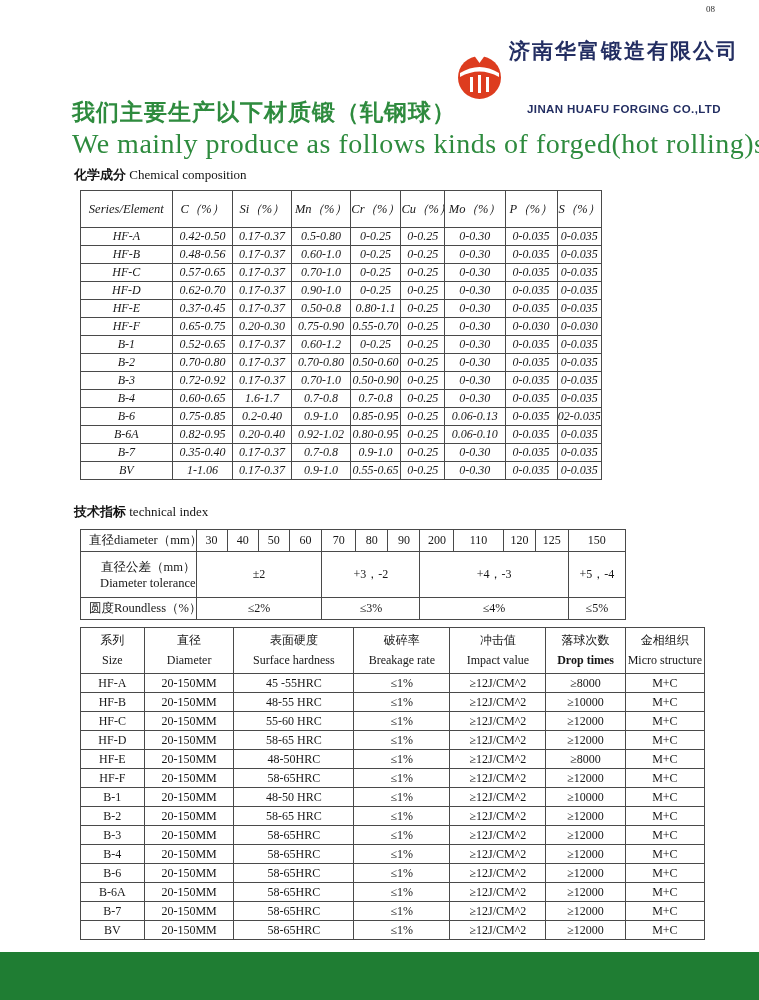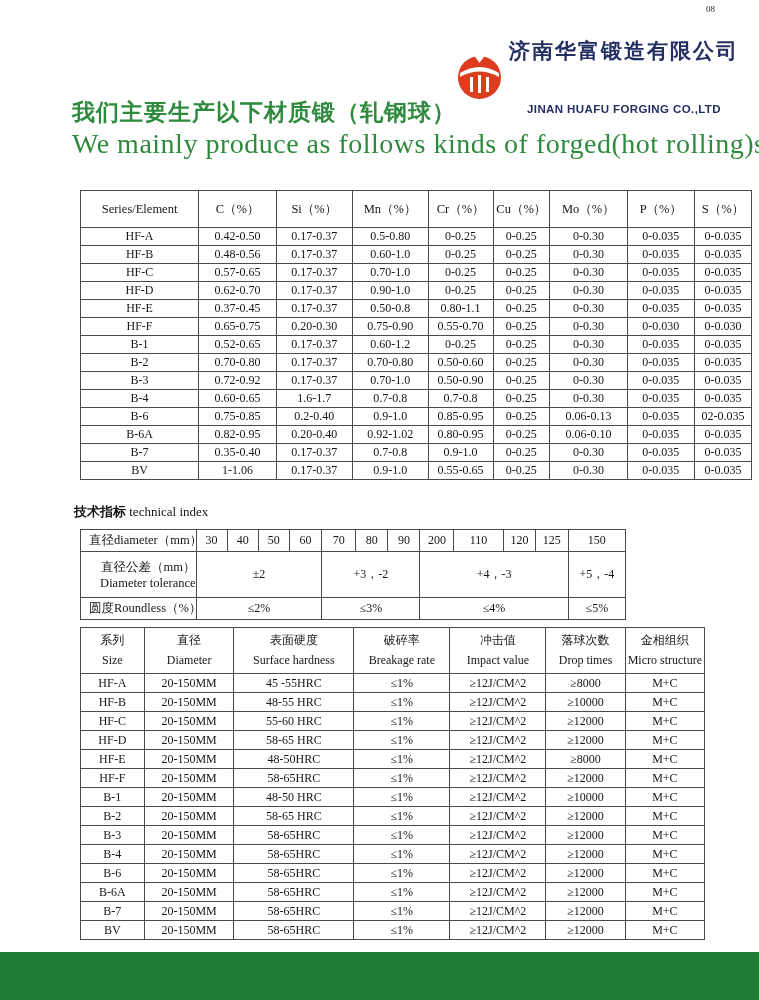--- a/index.html
+++ b/index.html
@@ -37,21 +37,21 @@
   .seclabel .cn { font-family:"DejaVu Sans","Liberation Sans",sans-serif; font-weight:bold; }
   .seclabel .en { font-family:"Liberation Serif","DejaVu Serif",serif; }
   .sec1 { top:166px; }
   .sec2 { top:503px; }
   
   table { border-collapse:collapse; table-layout:fixed; position:absolute; background:#fff; }
   th, td {
     border:1px solid #4a4a4a; text-align:center; vertical-align:middle;
     font-size:12px; font-weight:normal; color:#161616; overflow:hidden; white-space:nowrap;
   }
-  #chem-table { top:190px; left:80px; width:672px; }
+  #chem-table { top:190px; left:80px; width:522px;font-style:italic; }
   #chem-table th { height:37px; font-size:12.5px; }
   #chem-table td { height:18px; }
   #tech-table { top:529px; left:80px; width:546px; }
   #tech-table td, #tech-table th { height:22px; }
   #tech-table .lbl { text-align:left; padding-left:8px; font-size:12.5px; }
   #tech-table .tol-row th, #tech-table .tol-row td { height:46px; }
   #tech-table .lbl .l2 { display:block;text-align:right; }
   #spec-table { top:627px; left:80px; width:625px; }
   #spec-table th { height:46px; line-height:1.6; }
   #spec-table td { height:19px; }
@@ -78,20 +78,24 @@
     </svg>
     <div class="brand-names">
       <div class="name-cn">济南华富锻造有限公司</div>
       <div class="name-en">JINAN HUAFU FORGING CO.,LTD</div>
     </div>
   </div>
 
   <div class="title-cn">我们主要生产以下材质锻（轧钢球）</div>
   <div class="title-en">We mainly produce as follows kinds of forged(hot rolling)steel ball</div>
 
+  <div class="seclabel sec1">
+    <span class="cn">化学成分</span>
+    <span class="en">Chemical composition</span>
+  </div>
 
   <table id="chem-table">
     <colgroup>
       <col style="width:17.6%">
         <col style="width:11.6%">
         <col style="width:11.3%">
       <col style="width:11.3%">
         <col style="width:9.7%">
         <col style="width:8.4%">
       <col style="width:11.6%">
@@ -353,21 +357,21 @@
           <th>
             <span style="display: block;">破碎率</span>
             <span style="display: block;">Breakage rate</span>
           </th>
           <th>
             <span style="display: block;">冲击值</span>
             <span style="display: block;">Impact value</span>
           </th>
           <th>
             <span style="display: block;">落球次数</span>
-            <span style="display: block;">Drop times</span>
+            <span style="display: block; font-weight: bold;">Drop times</span>
           </th>
           <th>
             <span style="display: block;">金相组织</span>
             <span style="display: block;">Micro structure</span>
           </th>
         </tr>
       </thead>
     <tbody id="spec-body">
         <tr>
           <td>HF-A</td>

